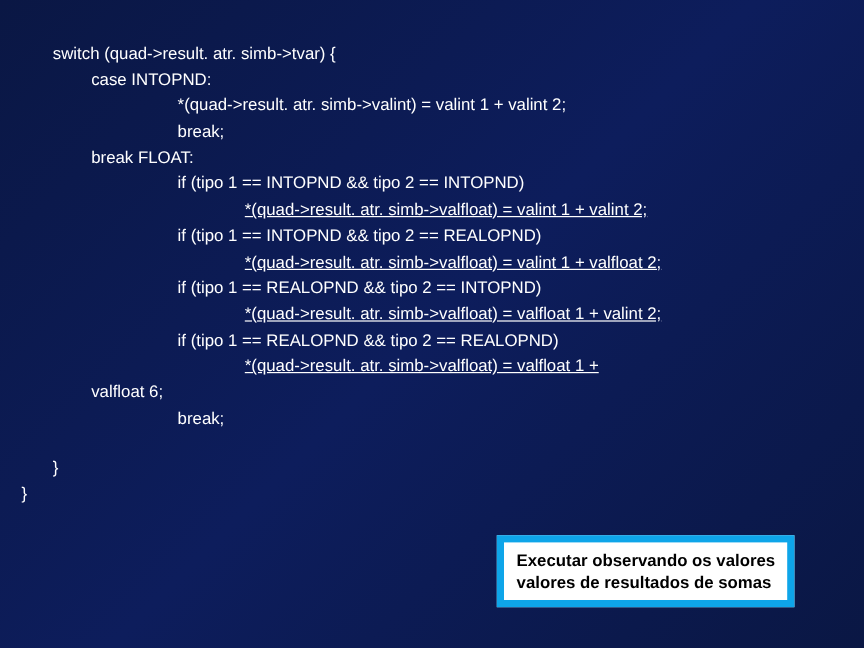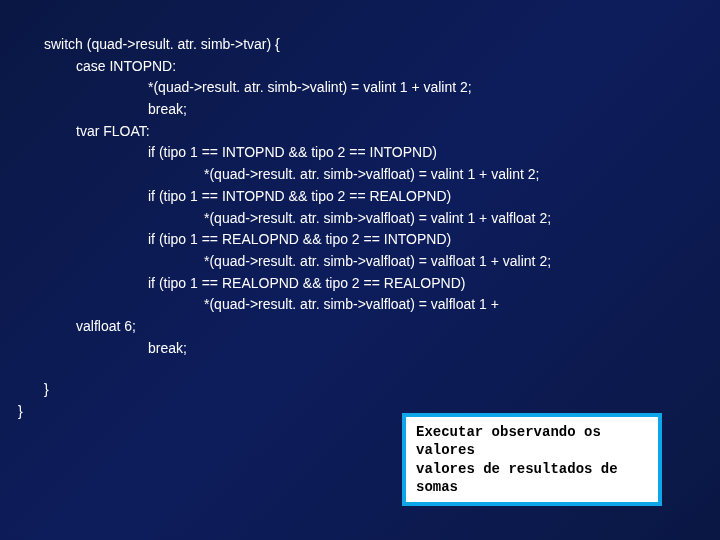--- a/index.html
+++ b/index.html
@@ -15,44 +15,44 @@
       overflow: hidden;
     }
     .code-line {
       line-height: 1.55;
       white-space: pre;
       font-family: Arial, sans-serif;
     }
     .i1 { padding-left: 26px; margin-top: 20px; }
     .i2 { padding-left: 58px; }
     .i3 { padding-left: 130px; }
-    .i4 { padding-left: 186px; }
+    .i4 { padding-left: 186px; text-decoration: underline; }
     .callout {
       position: absolute;
       right: 58px;
       bottom: 34px;
       background: #ffffff;
       color: #000000;
-      border: 4px solid #0ea5e9;
+      border: 6px solid #0ea5e9;
       padding: 6px 10px;
-      font-family: Liberation Mono, monospace;
+      font-family: Liberation Sans, sans-serif;
       font-size: 14px;
       font-weight: bold;
       line-height: 1.3;
       max-width: 260px;
     }
   </style>
 </head>
 <body>
 
 <div class="code-line i1">switch (quad-&gt;result. atr. simb-&gt;tvar) {</div>
 <div class="code-line i2">case INTOPND:</div>
 <div class="code-line i3">*(quad-&gt;result. atr. simb-&gt;valint) = valint 1 + valint 2;</div>
 <div class="code-line i3">break;</div>
-<div class="code-line i2">tvar FLOAT:</div>
+<div class="code-line i2">break FLOAT:</div>
 <div class="code-line i3">if (tipo 1 == INTOPND &amp;&amp; tipo 2 == INTOPND)</div>
 <div class="code-line i4">*(quad-&gt;result. atr. simb-&gt;valfloat) = valint 1 + valint 2;</div>
 <div class="code-line i3">if (tipo 1 == INTOPND &amp;&amp; tipo 2 == REALOPND)</div>
 <div class="code-line i4">*(quad-&gt;result. atr. simb-&gt;valfloat) = valint 1 + valfloat 2;</div>
 <div class="code-line i3">if (tipo 1 == REALOPND &amp;&amp; tipo 2 == INTOPND)</div>
 <div class="code-line i4">*(quad-&gt;result. atr. simb-&gt;valfloat) = valfloat 1 + valint 2;</div>
 <div class="code-line i3">if (tipo 1 == REALOPND &amp;&amp; tipo 2 == REALOPND)</div>
 <div class="code-line i4">*(quad-&gt;result. atr. simb-&gt;valfloat) = valfloat 1 +</div>
 <div class="code-line i2">valfloat 6;</div>
 <div class="code-line i3">break;</div>

